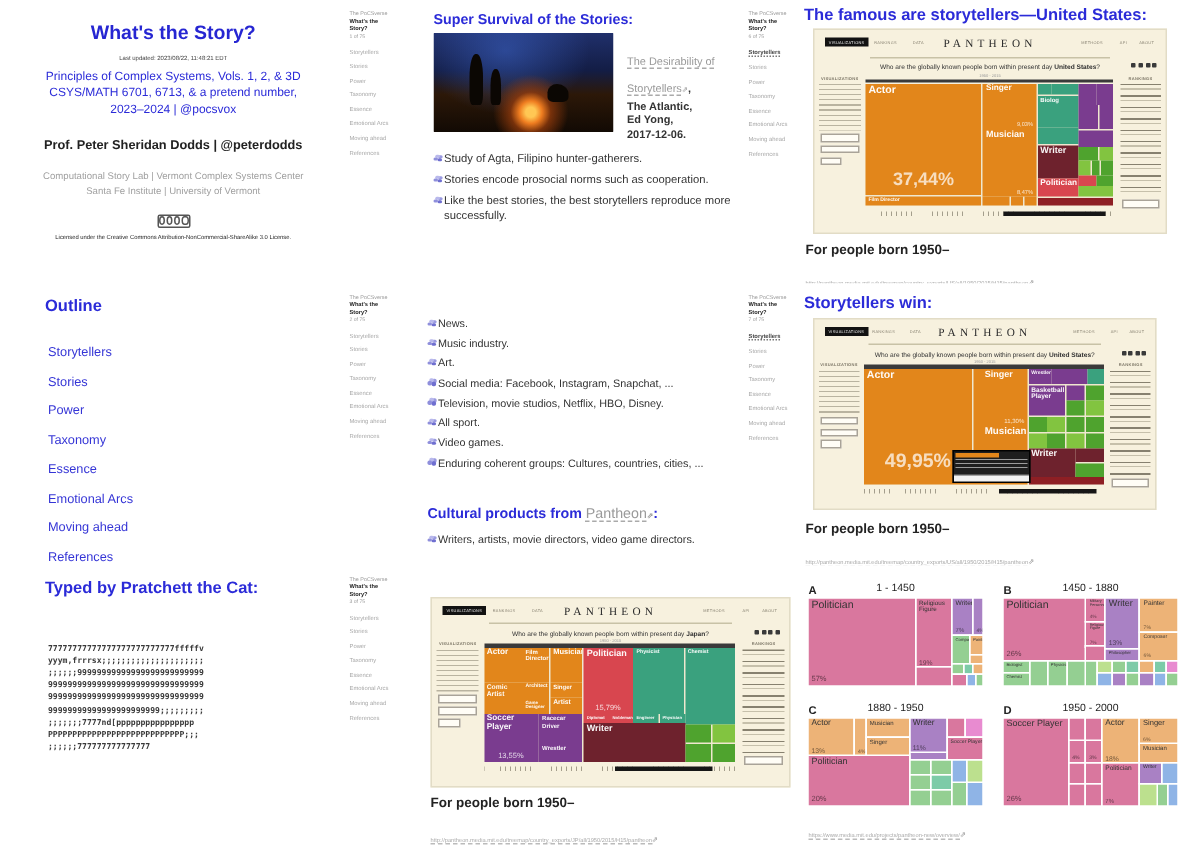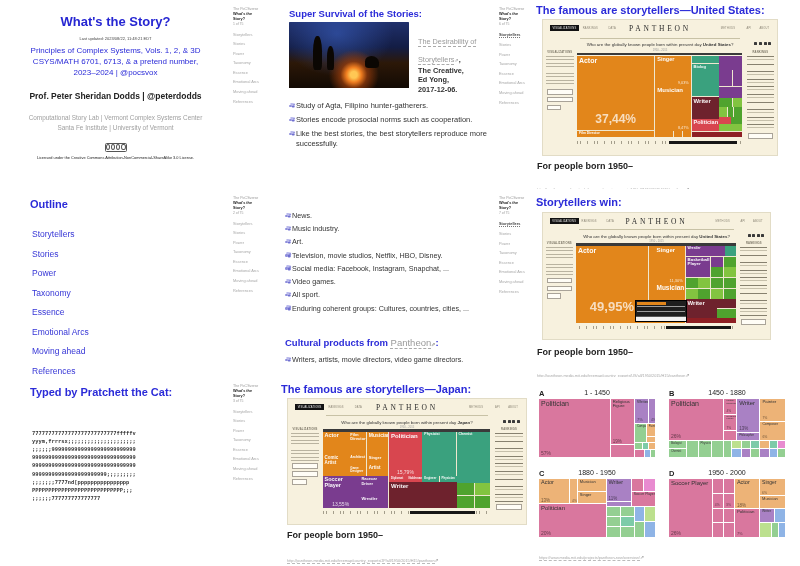--- a/index.html
+++ b/index.html
@@ -153,21 +153,21 @@
   <section class="tile" style="left:267px;top:0;width:266px;height:189px">
     <h2 class="stitle abs" style="left:22px;top:8px">Super Survival of the Stories:</h2>
     <div class="photo">
       <i class="person p1"></i>
         <i class="person p2"></i>
         <i class="person p3"></i>
     </div>
     <div class="cite">
       <span class="citelink">The Desirability of Storytellers</span><span class="ext"></span><span class="cline" style="display:inline">,</span>
       <div>
-          <div class="cline">The Creative,</div>
+          <div class="cline">The Atlantic,</div>
           <div class="cline">Ed Yong,</div>
           <div class="cline">2017-12-06.</div>
         </div>
     </div>
     <div class="abs" style="left:22px;top:101px;width:198px">
         <div class="bullet" style="margin-bottom:4.5px">
     <span class="blt"></span>
     <span class="btxt" style="font-size:7.5px">Study of Agta, Filipino hunter-gatherers.</span>
   </div>
         <div class="bullet" style="margin-bottom:4.5px">
@@ -396,33 +396,33 @@
         <div class="bullet" style="margin-bottom:4px">
     <span class="blt"></span>
     <span class="btxt">Music industry.</span>
   </div>
         <div class="bullet" style="margin-bottom:4px">
     <span class="blt"></span>
     <span class="btxt">Art.</span>
   </div>
         <div class="bullet" style="margin-bottom:4px">
     <span class="blt"></span>
-    <span class="btxt">Television, movie studios, Netflix, HBO, Disney.</span>
+    <span class="btxt">Social media: Facebook, Instagram, Snapchat, ...</span>
   </div>
         <div class="bullet" style="margin-bottom:4px">
     <span class="blt"></span>
-    <span class="btxt">Social media: Facebook, Instagram, Snapchat, ...</span>
+    <span class="btxt">Television, movie studios, Netflix, HBO, Disney.</span>
+  </div>
+        <div class="bullet" style="margin-bottom:4px">
+    <span class="blt"></span>
+    <span class="btxt">All sport.</span>
   </div>
         <div class="bullet" style="margin-bottom:4px">
     <span class="blt"></span>
     <span class="btxt">Video games.</span>
-  </div>
-        <div class="bullet" style="margin-bottom:4px">
-    <span class="blt"></span>
-    <span class="btxt">All sport.</span>
   </div>
         <div class="bullet" style="margin-bottom:4px">
     <span class="blt"></span>
     <span class="btxt">Enduring coherent groups: Cultures, countries, cities, ...</span>
   </div>
       </div>
     <div class="stitle abs" style="left:18px;top:148px"><span>Cultural products from </span><span class="sub-gray">Pantheon</span><span class="ext"></span><span>:</span></div>
     <div class="abs" style="left:18px;top:166px;width:208px">
         <div class="bullet" style="margin-bottom:4px">
     <span class="blt"></span>
@@ -617,21 +617,20 @@
         <div class="sb-item">Power</div>
         <div class="sb-item">Taxonomy</div>
         <div class="sb-item">Essence</div>
         <div class="sb-item">Emotional Arcs</div>
         <div class="sb-item">Moving ahead</div>
         <div class="sb-item">References</div>
       </aside>
   </section>
 
   <section class="tile" style="left:267px;top:377px;width:266px;height:189px">
-    <h2 class="btitle abs" style="left:14px;top:6px">The famous are storytellers—Japan:</h2>
     <div class="pantheon" style="left:20px;top:21px;width:240px;height:127px">
       <span class="ph-btn">VISUALIZATIONS</span>
       <span class="ph-link" style="left:17%">RANKINGS</span>
       <span class="ph-link" style="left:28%">DATA</span>
       <span class="ph-logo">PANTHEON</span>
       <span class="ph-link" style="left:76%">METHODS</span>
       <span class="ph-link" style="left:87%">API</span>
       <span class="ph-link" style="left:92.5%">ABOUT</span>
       <div class="ph-credit"></div>
       <div class="ph-q"><span>Who are the globally known people born within present day </span><b>Japan</b><span>?</span></div>

